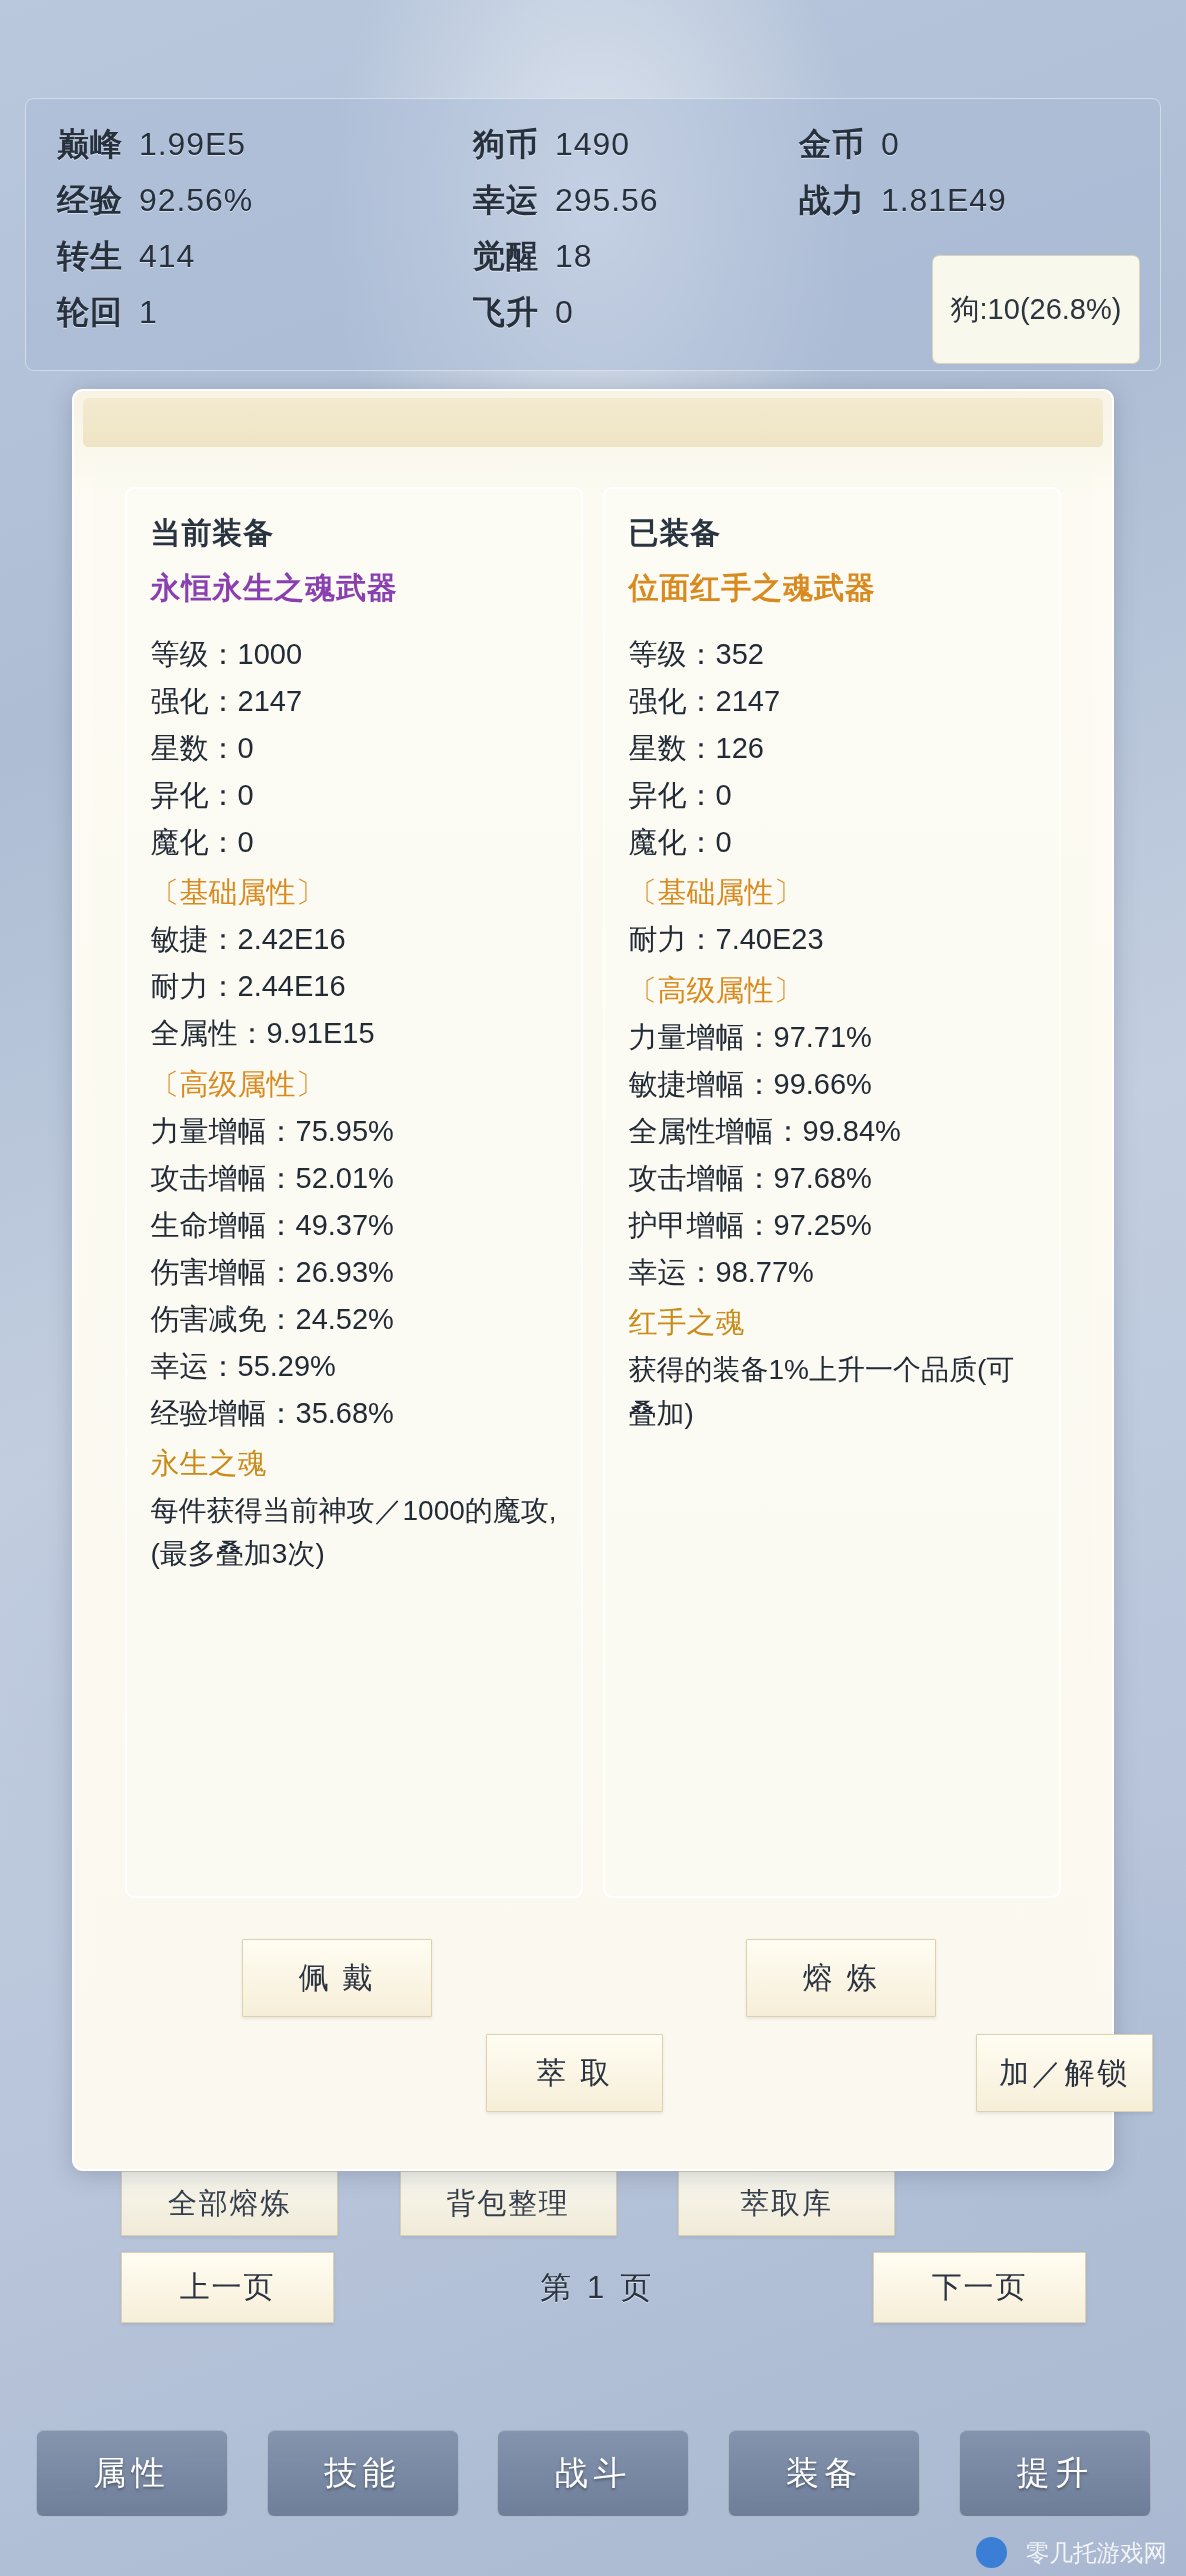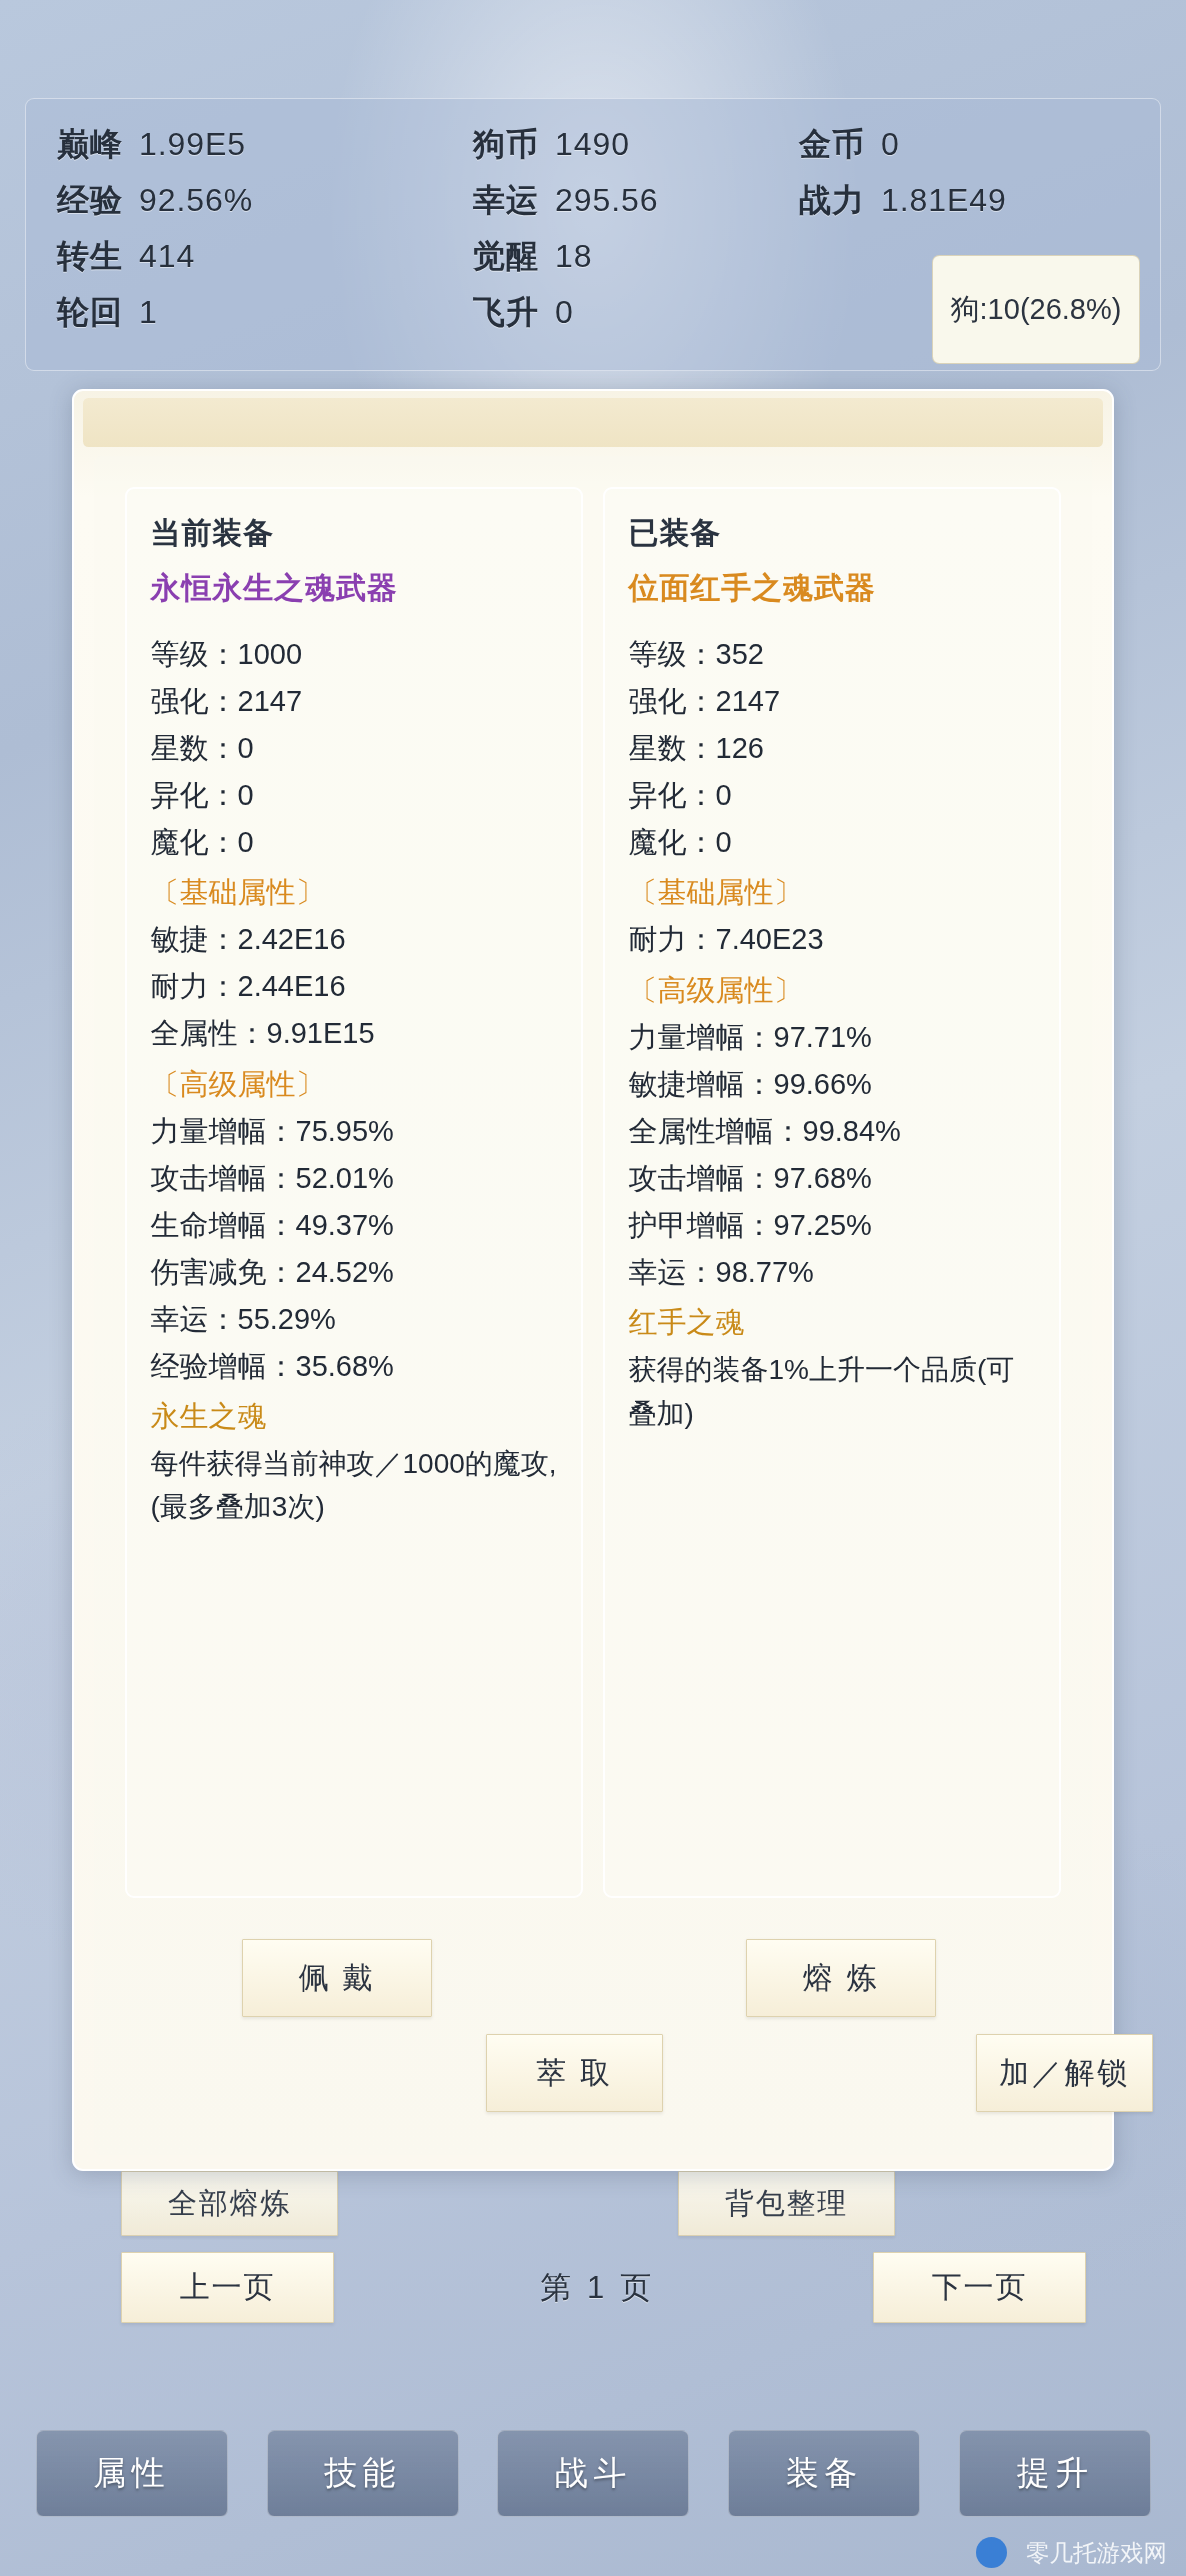--- a/index.html
+++ b/index.html
@@ -324,20 +324,21 @@
 
   <div class="dog-badge">
     <span>狗:10</span>
     <span>(26.8%)</span>
   </div>
 </div>
 
 <div class="back-row">
   <div class="btn">全部熔炼</div>
   <div class="btn">背包整理</div>
+  <div class="btn">萃取库</div>
 </div>
 
 <div class="page-row">
   <div class="btn">上一页</div>
   <div class="page-label">第 1 页</div>
   <div class="btn">下一页</div>
 </div>
 
 <div class="dialog">
   <div class="dialog-topbar"></div>
@@ -357,20 +358,21 @@
 
         <div class="sec">〔基础属性〕</div>
         <div class="line">敏捷：2.42E16</div>
         <div class="line">耐力：2.44E16</div>
         <div class="line">全属性：9.91E15</div>
 
         <div class="sec">〔高级属性〕</div>
         <div class="line">力量增幅：75.95%</div>
         <div class="line">攻击增幅：52.01%</div>
         <div class="line">生命增幅：49.37%</div>
+        <div class="line">伤害增幅：26.93%</div>
         <div class="line">伤害减免：24.52%</div>
         <div class="line">幸运：55.29%</div>
         <div class="line">经验增幅：35.68%</div>
 
         <div class="sec sec-gold">永生之魂</div>
         <div class="desc">每件获得当前神攻／1000的魔攻,(最多叠加3次)</div>
       </div>
 
       <div class="card">
         <div class="card-head">已装备</div>

